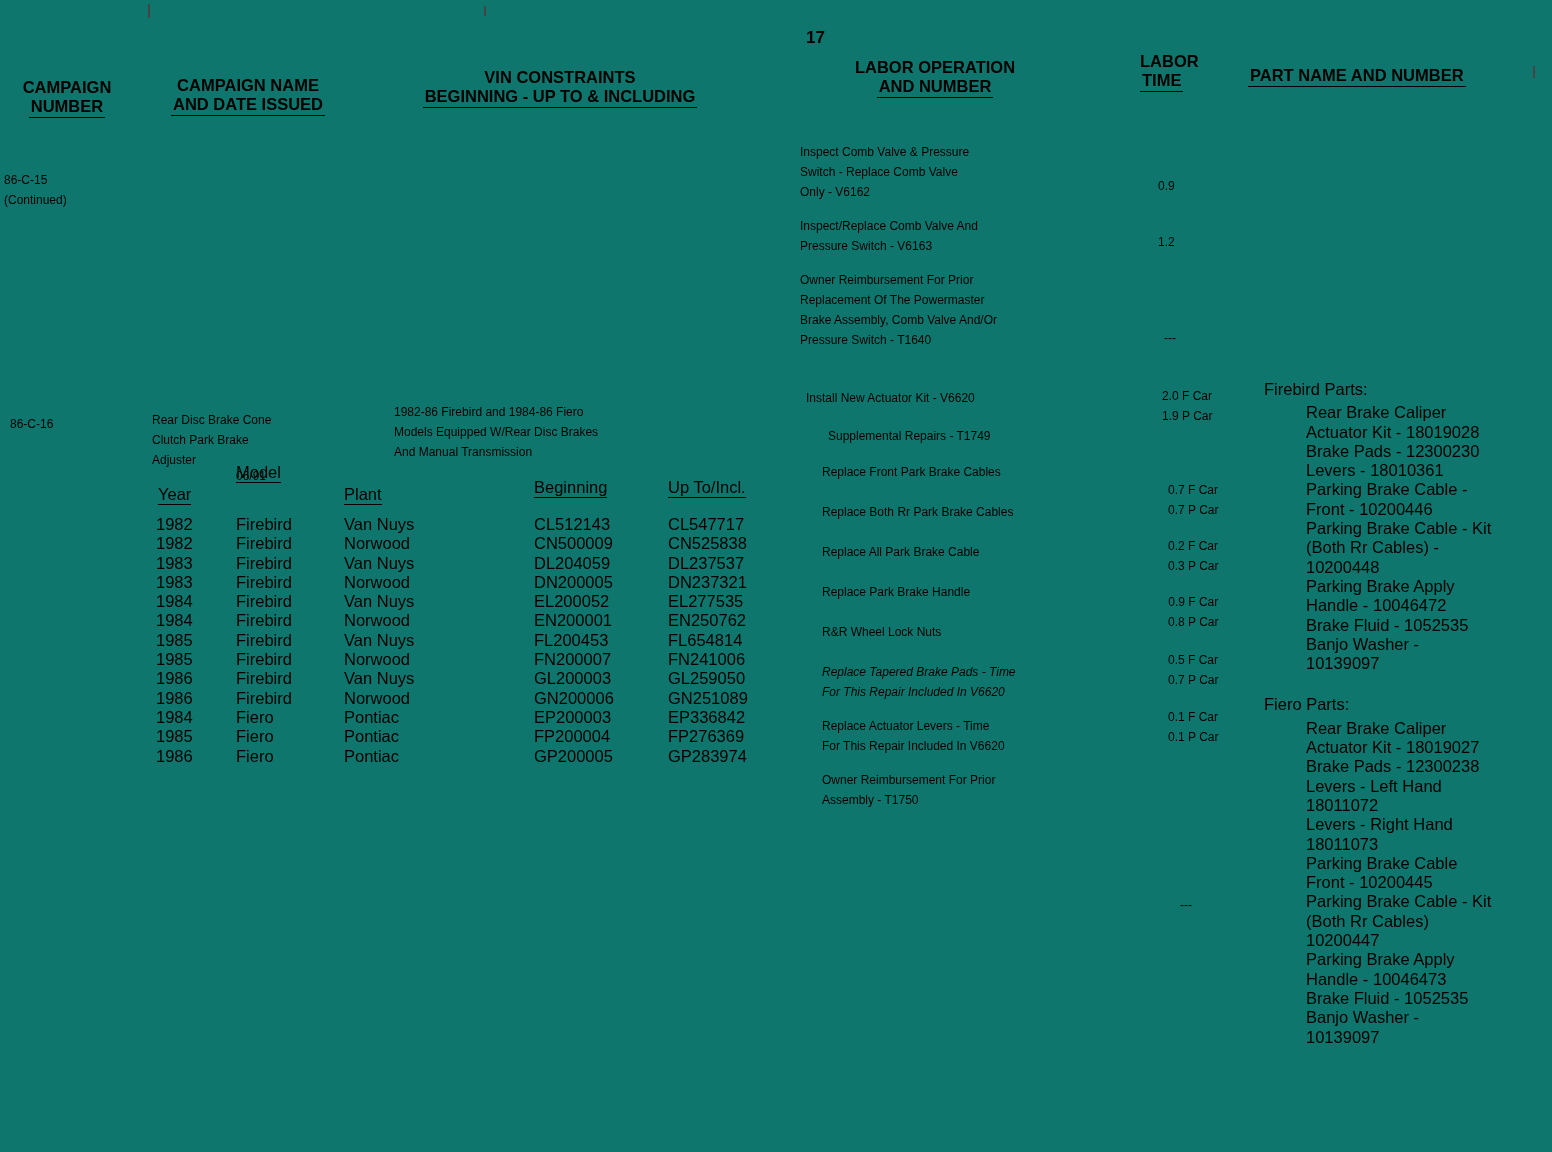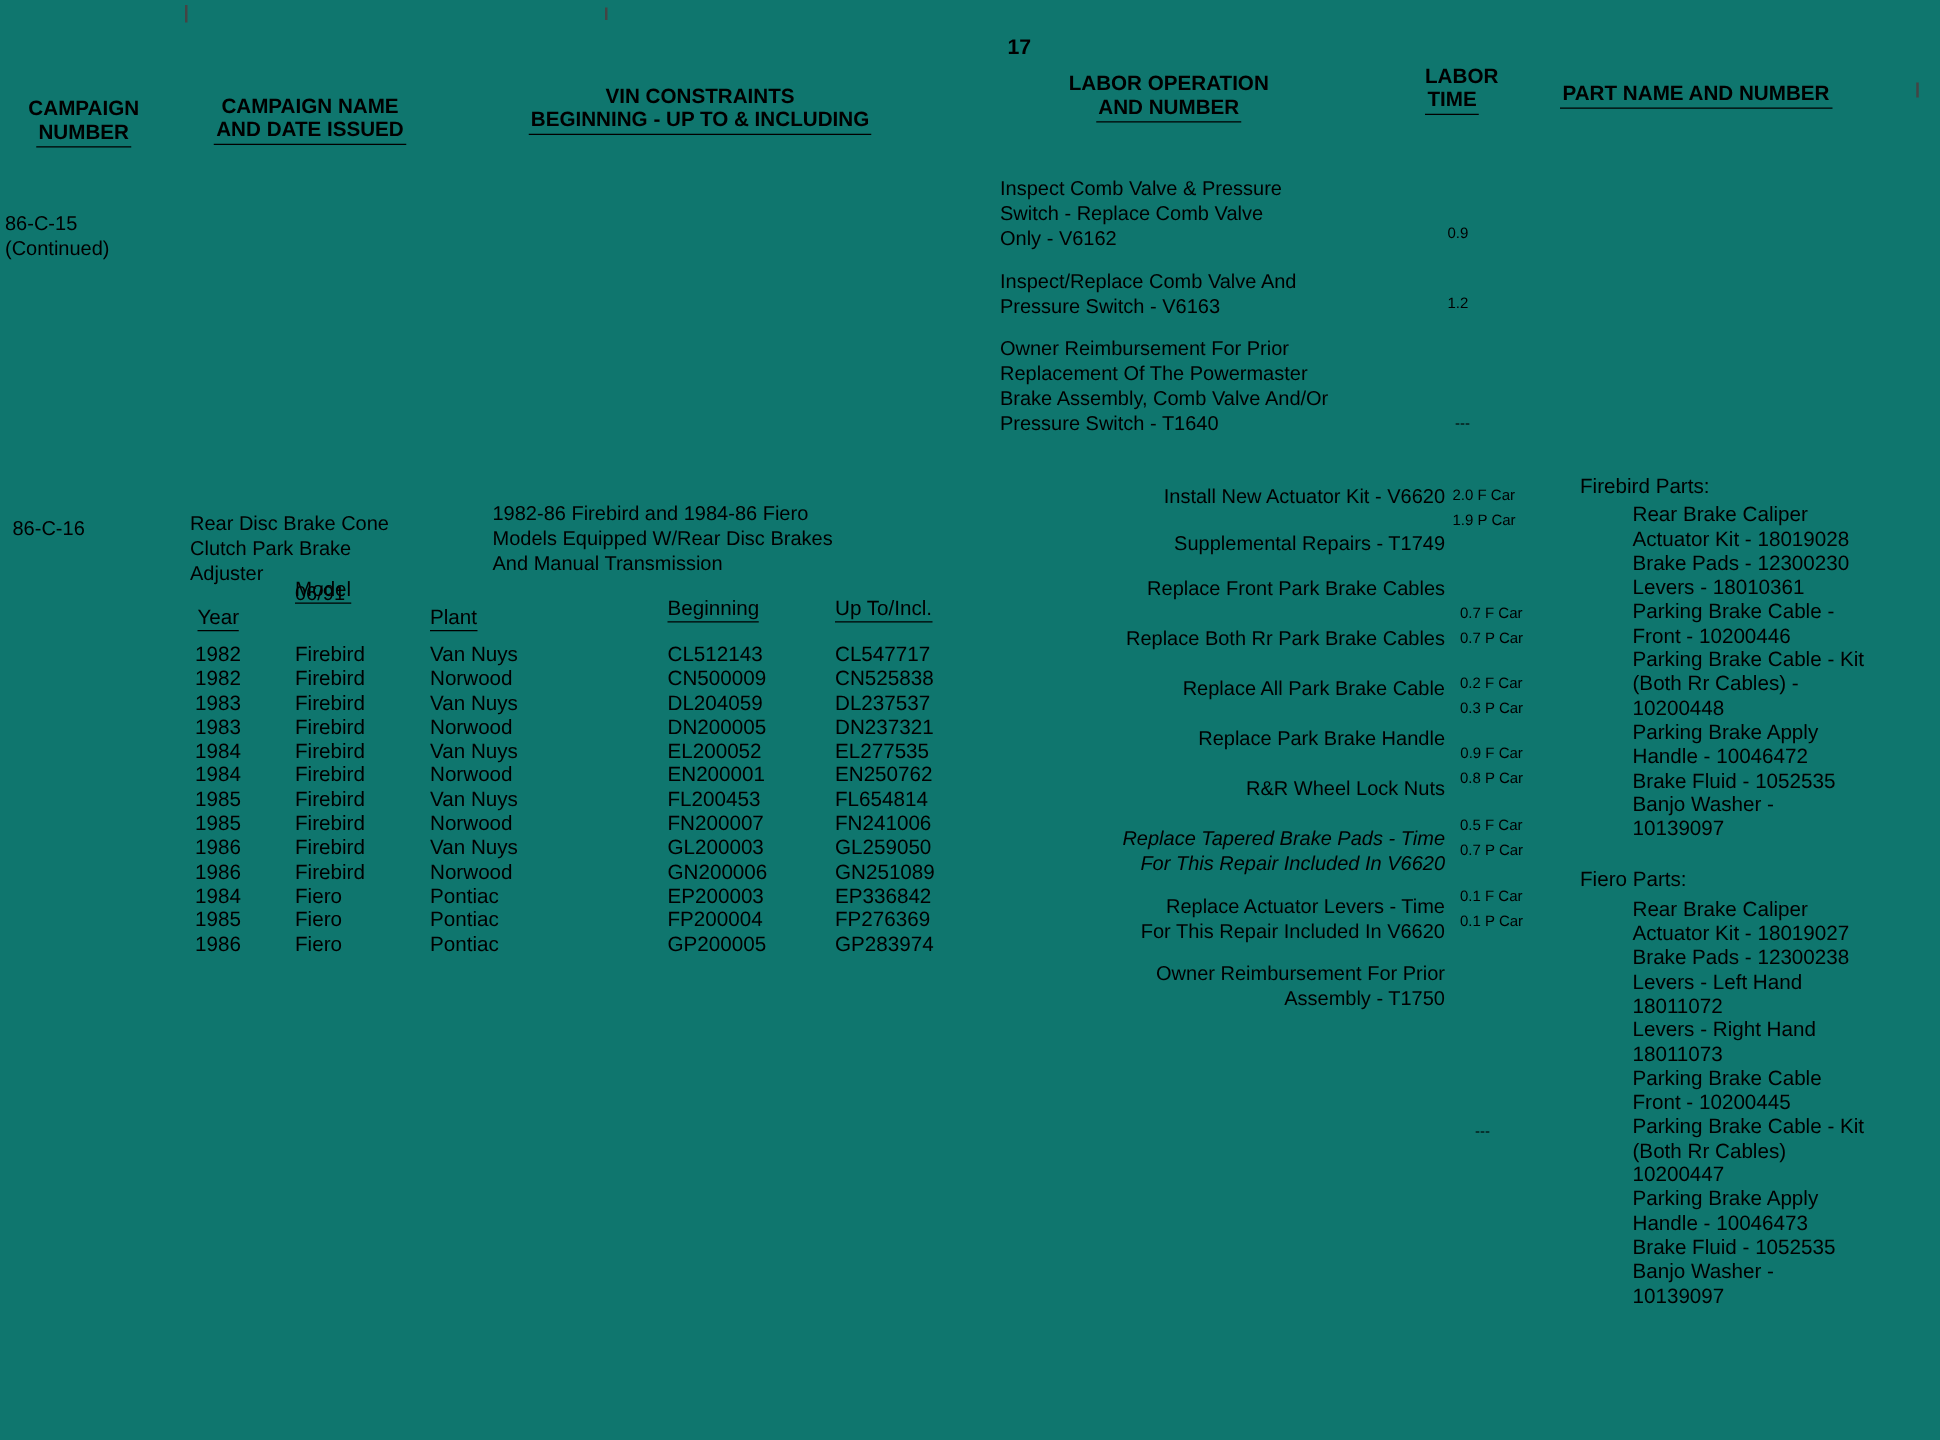--- a/index.html
+++ b/index.html
@@ -32,21 +32,21 @@
   }
   .ul { border-bottom: 1.6px solid #000; display: inline-block; padding: 0 2px 1px 2px;}
   .h-campnum { left: 2px; top: 78px; width: 130px; }
   .h-campname { left: 150px; top: 76px; width: 196px; }
   .h-vin { left: 360px; top: 68px; width: 400px; }
   .h-labor { left: 790px; top: 58px; width: 290px; }
   .h-labortime { left: 1140px; top: 52px; width: 80px; text-align: left; }
   .h-part { left: 1248px; top: 66px; width: 260px; text-align: left; }
 
   .body-text {
-    font-size: 16px;
+    font-size: 12px;
     line-height: 20px;
   }
 
   
   .camp1 { left: 4px; top: 170px; }
   .camp2 { left: 10px; top: 414px; }
   .lab-block { margin-bottom: 14px; }
   .lab-block.indent { padding-left: 16px; }
 
   
@@ -198,21 +198,21 @@
       <div class="vinrow"><span class="vr-year">1984</span><span class="vr-model">Firebird</span><span class="vr-plant">Norwood</span><span class="vr-begin">EN200001</span><span class="vr-upto">EN250762</span></div>
       <div class="vinrow"><span class="vr-year">1985</span><span class="vr-model">Firebird</span><span class="vr-plant">Van Nuys</span><span class="vr-begin">FL200453</span><span class="vr-upto">FL654814</span></div>
       <div class="vinrow"><span class="vr-year">1985</span><span class="vr-model">Firebird</span><span class="vr-plant">Norwood</span><span class="vr-begin">FN200007</span><span class="vr-upto">FN241006</span></div>
       <div class="vinrow"><span class="vr-year">1986</span><span class="vr-model">Firebird</span><span class="vr-plant">Van Nuys</span><span class="vr-begin">GL200003</span><span class="vr-upto">GL259050</span></div>
       <div class="vinrow"><span class="vr-year">1986</span><span class="vr-model">Firebird</span><span class="vr-plant">Norwood</span><span class="vr-begin">GN200006</span><span class="vr-upto">GN251089</span></div>
       <div class="vinrow"><span class="vr-year">1984</span><span class="vr-model">Fiero</span><span class="vr-plant">Pontiac</span><span class="vr-begin">EP200003</span><span class="vr-upto">EP336842</span></div>
       <div class="vinrow"><span class="vr-year">1985</span><span class="vr-model">Fiero</span><span class="vr-plant">Pontiac</span><span class="vr-begin">FP200004</span><span class="vr-upto">FP276369</span></div>
       <div class="vinrow"><span class="vr-year">1986</span><span class="vr-model">Fiero</span><span class="vr-plant">Pontiac</span><span class="vr-begin">GP200005</span><span class="vr-upto">GP283974</span></div>
     </div>
 
-  <div class="abs body-text" style="left:806px; top:388px; width:350px;text-align:right;">
+  <div class="abs body-text" style="left:806px; top:388px; width:350px;">
     <div class="lab-block">
       <div>Install New Actuator Kit - V6620</div>
     </div>
     <div class="lab-block" style="margin-top:18px;margin-left:22px;">
       <div>Supplemental Repairs - T1749</div>
     </div>
     <div class="lab-block indent" style="margin-top:16px;">
       <div>Replace Front Park Brake Cables</div>
     </div>
     <div class="lab-block indent" style="margin-top:20px;">

